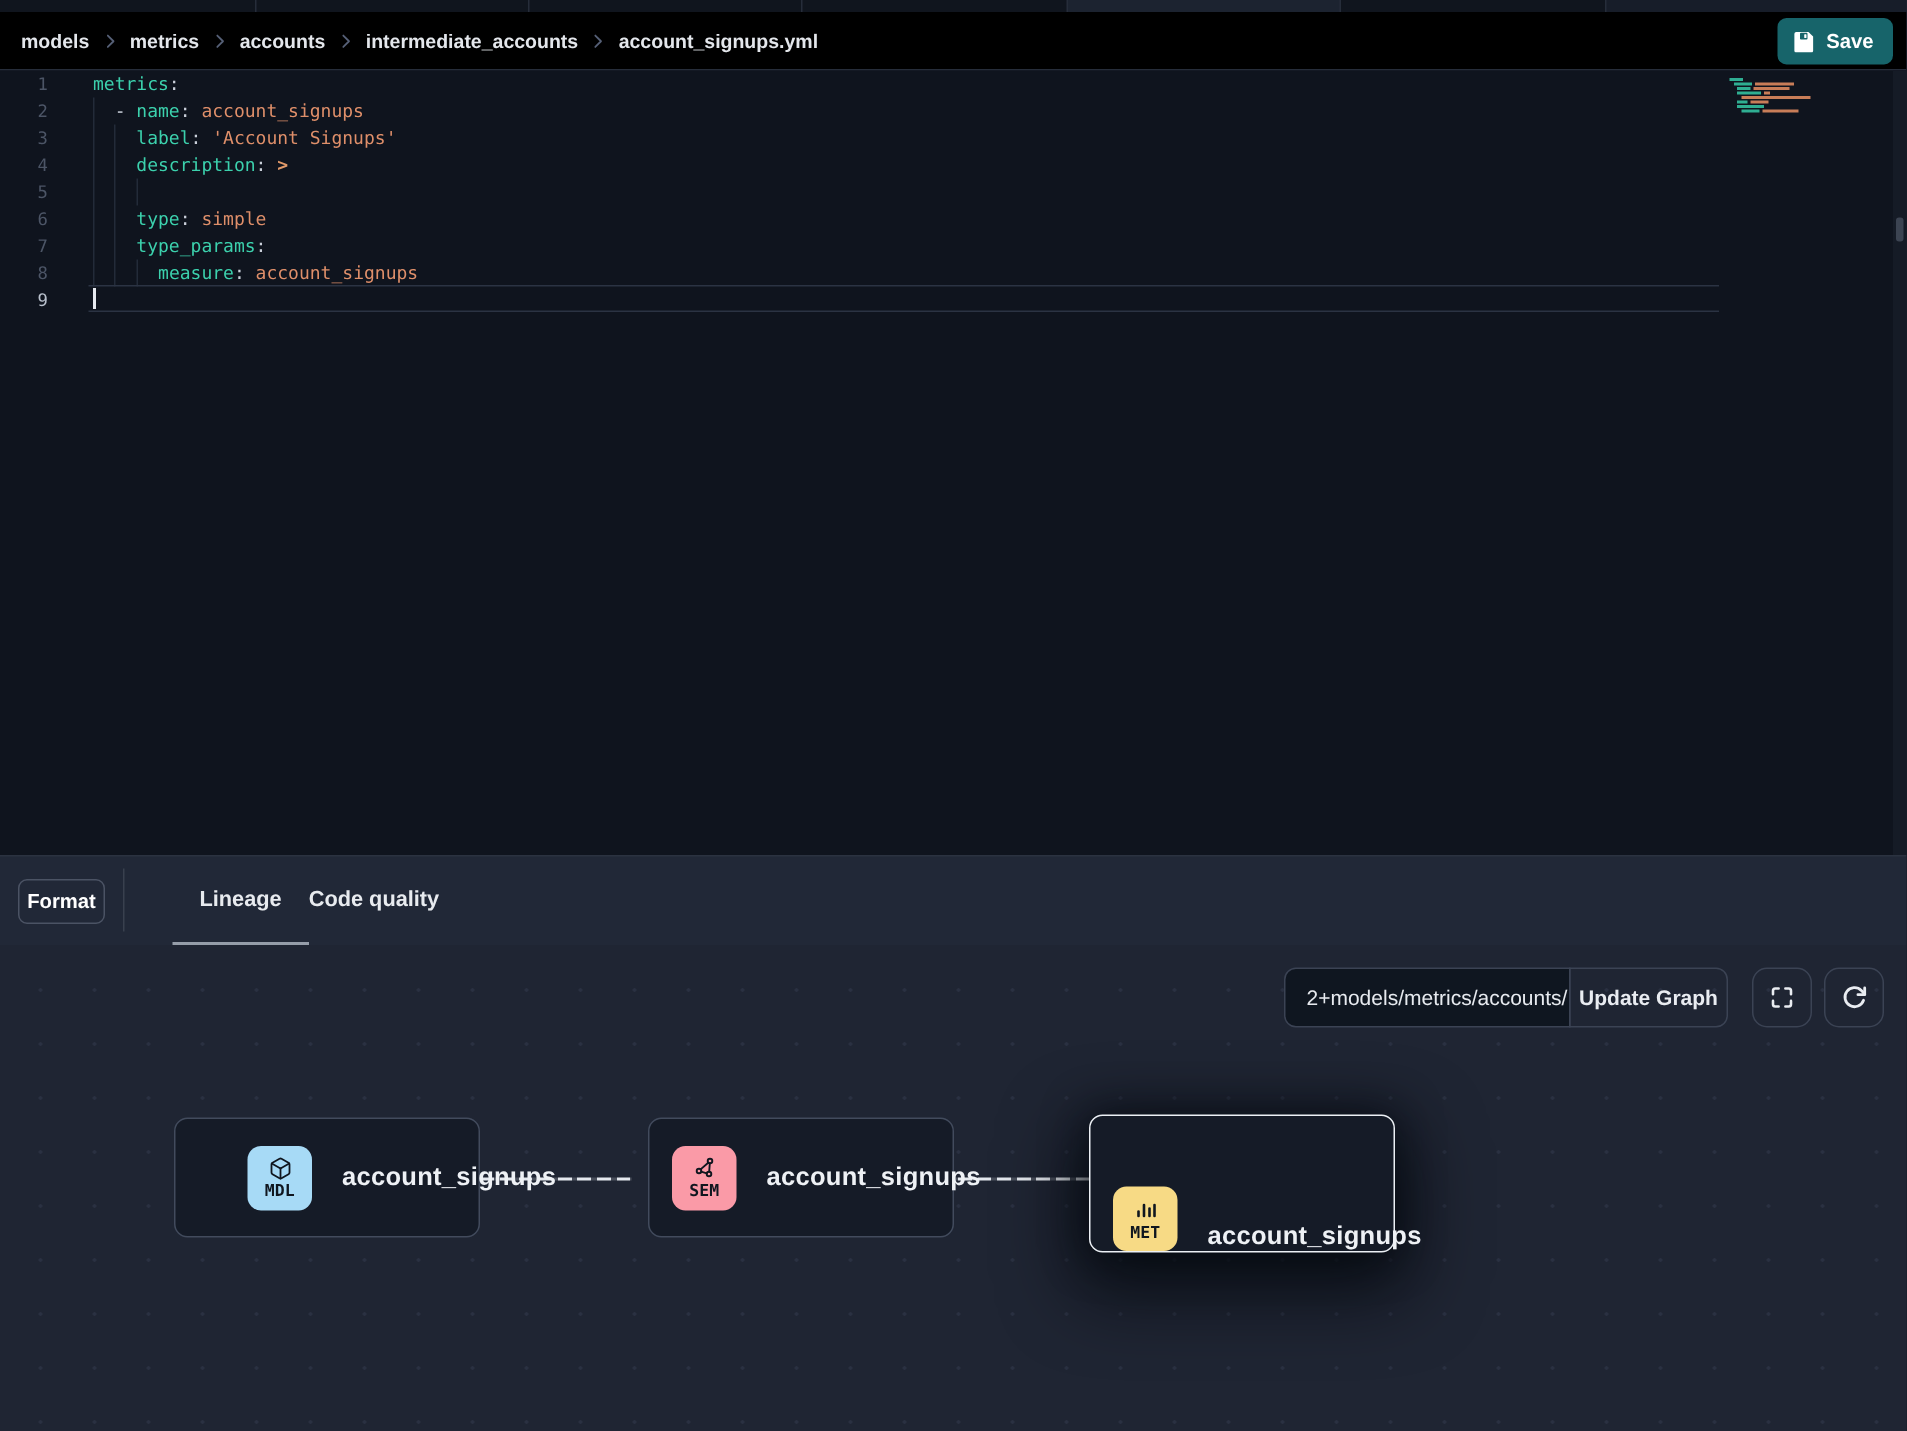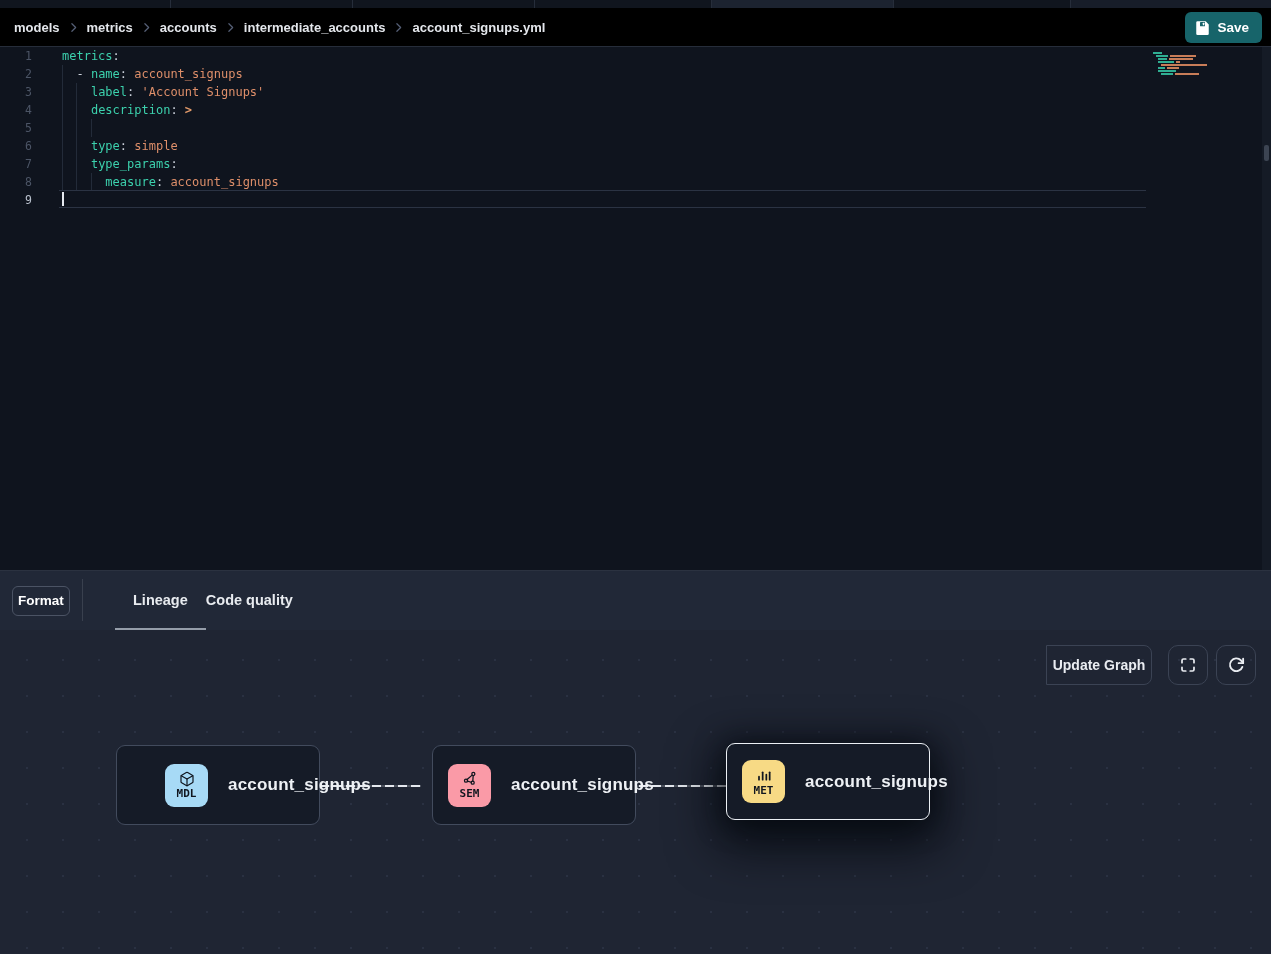--- a/index.html
+++ b/index.html
@@ -219,20 +219,21 @@
 <div class="panel-header">
   <button class="format-btn">Format</button>
   <div class="v-div"></div>
   <div class="tabs" id="tabs">
       <div class="tab active">Lineage</div>
       <div class="tab first">Code quality</div>
     </div>
 </div>
 
 <div class="canvas" id="canvas">
+  <div class="selector">2+models/metrics/accounts/</div>
   <button class="update-btn">Update Graph</button>
   <button class="icon-btn fs">
     <svg viewBox="0 0 24 24" fill="none" stroke="currentColor" stroke-width="2.3" stroke-linecap="round" stroke-linejoin="round">
       <path d="M4 9V6a2 2 0 0 1 2-2h3"></path>
         <path d="M15 4h3a2 2 0 0 1 2 2v3"></path>
       <path d="M20 15v3a2 2 0 0 1-2 2h-3"></path>
         <path d="M9 20H6a2 2 0 0 1-2-2v-3"></path>
     </svg>
   </button>
   <button class="icon-btn rf">
@@ -265,21 +266,21 @@
             <circle cx="16" cy="17.5" r="2.3"></circle>
             <line x1="15.2" y1="6.2" x2="7.6" y2="12.9"></line>
             <line x1="8.2" y1="15.2" x2="13.8" y2="16.9"></line>
             <line x1="16.8" y1="6.8" x2="16.2" y2="15.2"></line>
           </svg>
         </span>
         <span class="btext">SEM</span>
       </div>
       <span class="nlabel">account_signups</span>
     </div>
-    <div class="node selected" style="left: 726px; top: 113px; height: 77px;">
+    <div class="node selected" style="left: 726px; top: 113px; height: 92px; align-items: flex-end;">
       <div class="badge" style="background: rgb(247, 218, 133);">
         <span style="display: flex;">
           <svg viewBox="0 0 24 24" fill="none" stroke="currentColor" stroke-width="2.6" stroke-linecap="round">
             <line x1="4.5" y1="13" x2="4.5" y2="17.5"></line>
             <line x1="10" y1="6.5" x2="10" y2="17.5"></line>
             <line x1="15.5" y1="10" x2="15.5" y2="17.5"></line>
             <line x1="20.5" y1="6.5" x2="20.5" y2="17.5"></line>
           </svg>
         </span>
         <span class="btext">MET</span>

